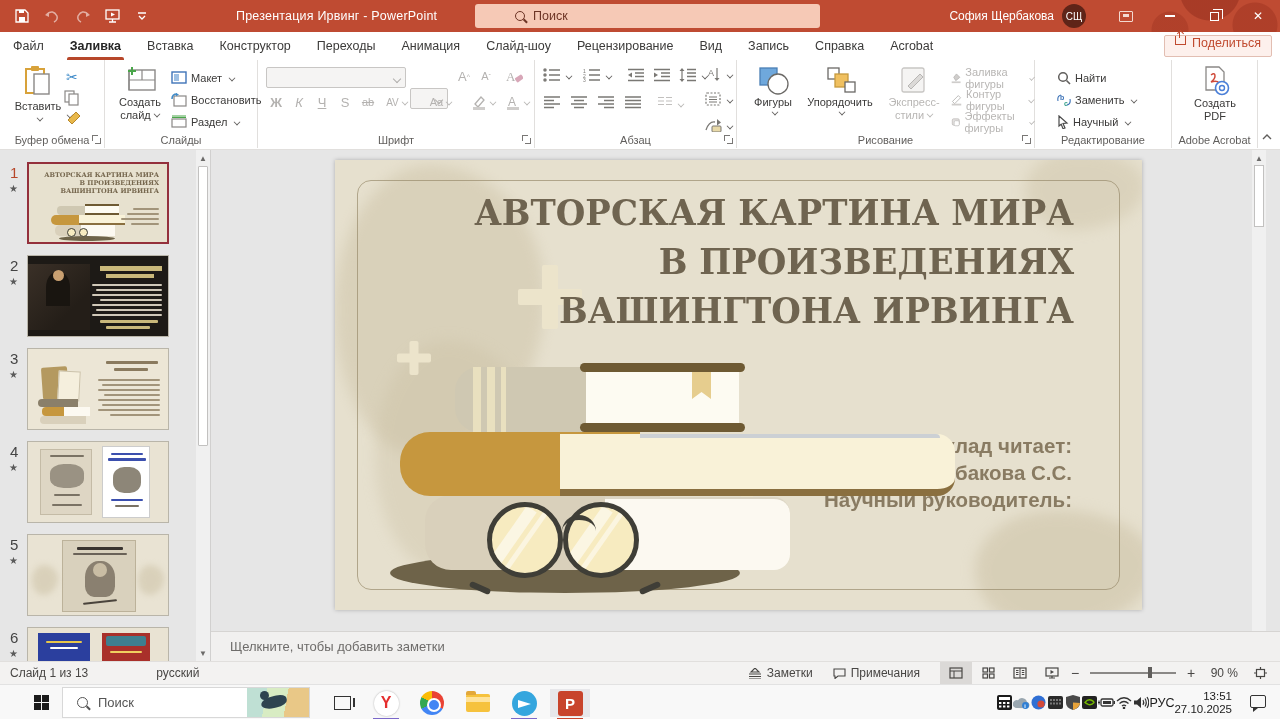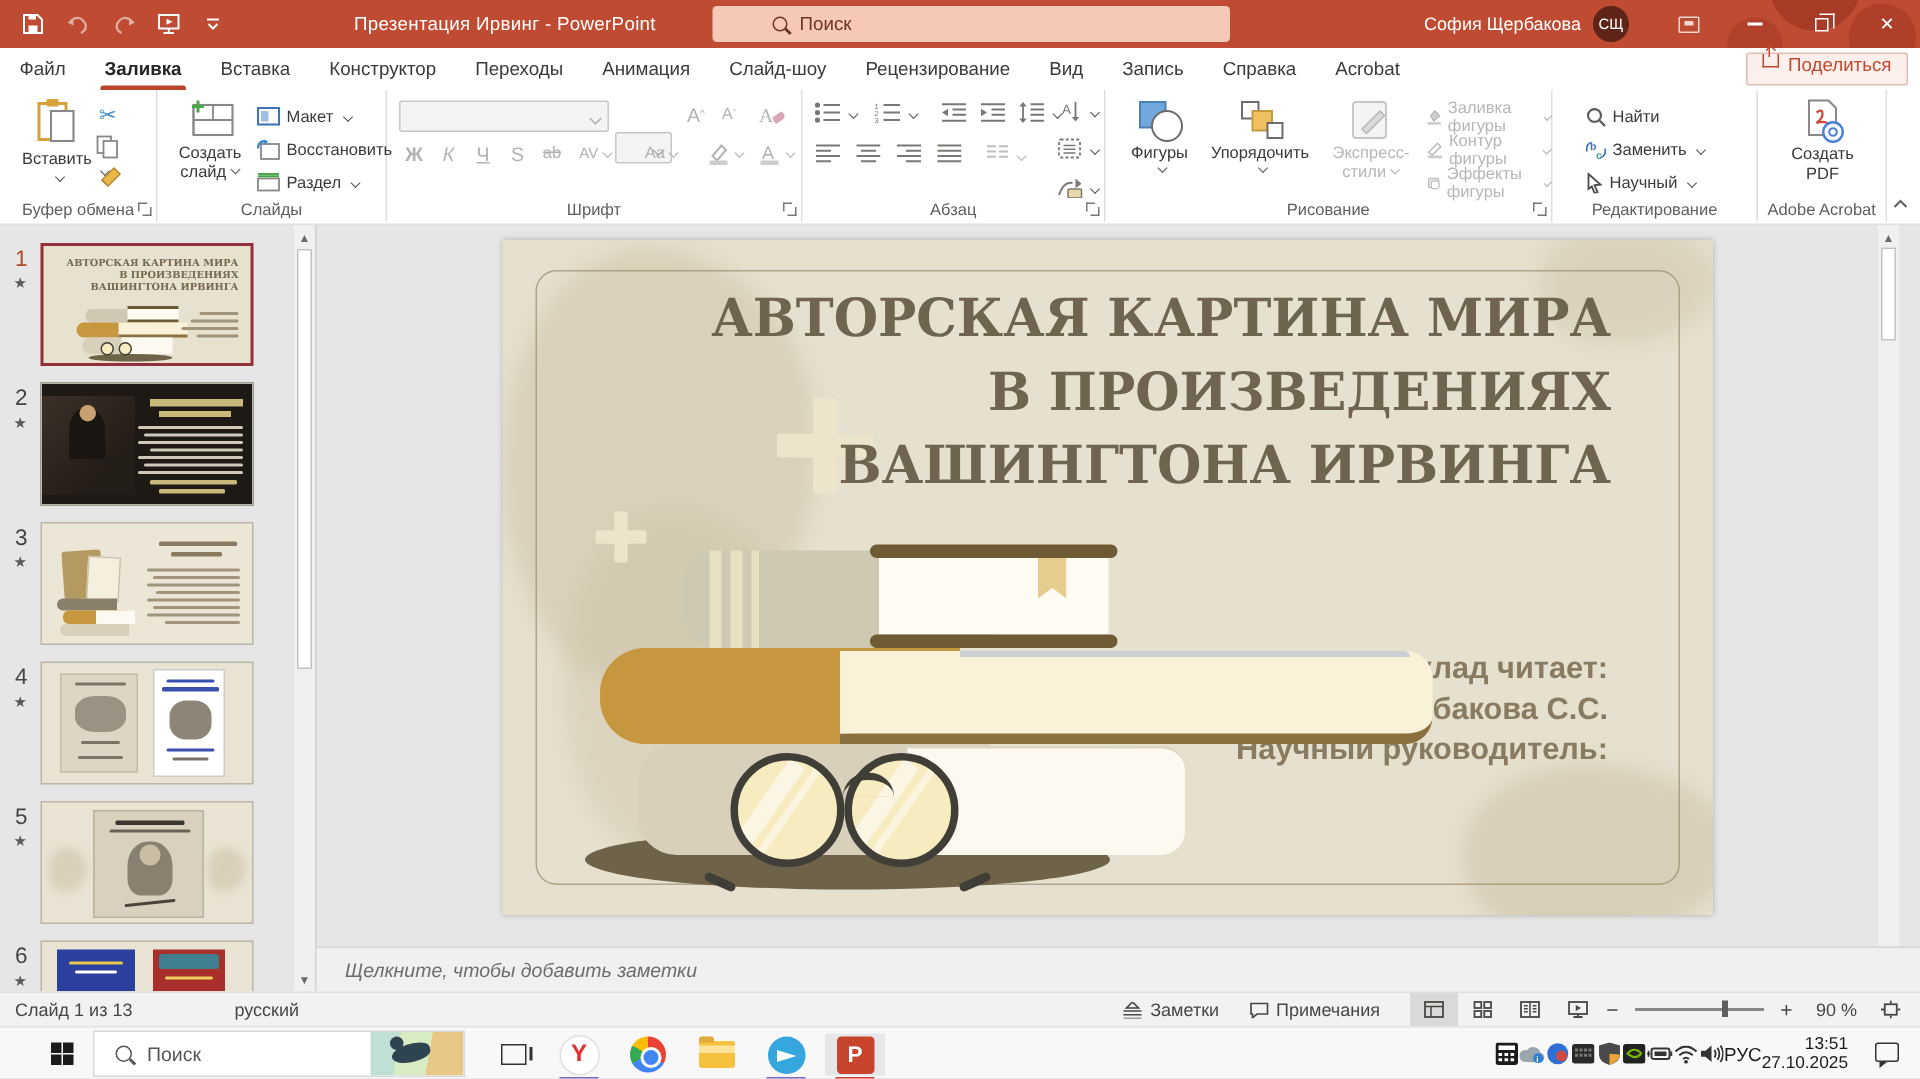--- a/index.html
+++ b/index.html
@@ -82,21 +82,21 @@
   #slide-frame { position:absolute; left:22px; top:20px; right:22px; bottom:20px; border:1.5px solid rgba(148,133,101,.65); border-radius:14px; }
   .slide-title { position:absolute; right:68px; top:28px; width:680px; text-align:right;
     font-family:"DejaVu Serif","Liberation Serif",serif; font-weight:bold; color:#6f6450; font-size:35px; line-height:49px; letter-spacing:0; transform:scaleX(.97); transform-origin:right; }
   .presenter { position:absolute; right:70px; top:272px; width:400px; text-align:right; font-weight:bold; color:#897b62; font-size:20.5px; line-height:27px; }
   .plus { position:absolute; }
   .plus::before { content:""; position:absolute; left:0; top:50%; width:100%; height:var(--t); transform:translateY(-50%); background:#ece4cb; border-radius:2px; }
   .plus::after { content:""; position:absolute; top:0; left:50%; height:100%; width:var(--t); transform:translateX(-50%); background:#ece4cb; border-radius:2px; }
   .bk { position:absolute; }
 
   
-  #notesbar { position:absolute; left:211px; top:481px; width:1069px; height:30px; background:#f1f0ef; border-top:1px solid #d6d4d2; display:flex; align-items:center;font-style:italic; }
+  #notesbar { position:absolute; left:211px; top:481px; width:1069px; height:30px; background:#f1f0ef; border-top:1px solid #d6d4d2; display:flex; align-items:center; }
   #notesbar span { font-size:13px; color:#6e6c6a; margin-left:19px; }
 
   
   #statusbar { position:absolute; left:0; top:661px; width:1280px; height:23px; background:#f3f2f1; border-top:1px solid #e1dfdd; display:flex; align-items:center; font-size:12px; color:#484644; }
   .st-left { display:flex; gap:0; align-items:center; }
   .st-item { padding:0 10px; cursor:pointer; }
   .st-right { position:absolute; right:4px; display:flex; align-items:center; height:23px; }
   .viewbtn { width:32px; height:23px; display:flex; align-items:center; justify-content:center; cursor:pointer; }
   .viewbtn.sel { background:#dbd9d7; }
   .zoom-track { width:86px; height:1.4px; background:#8a8886; position:relative; margin:0 8px; }

